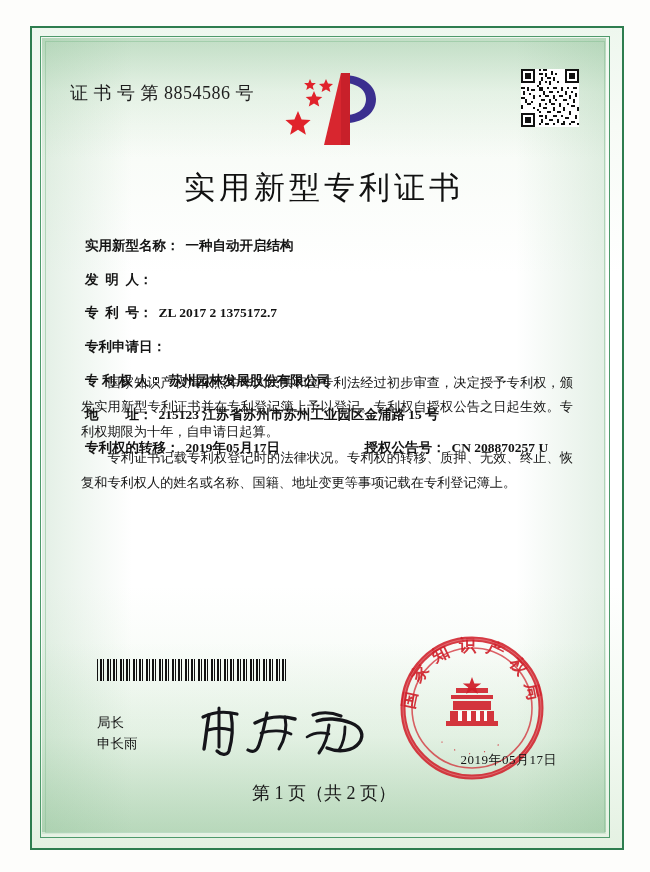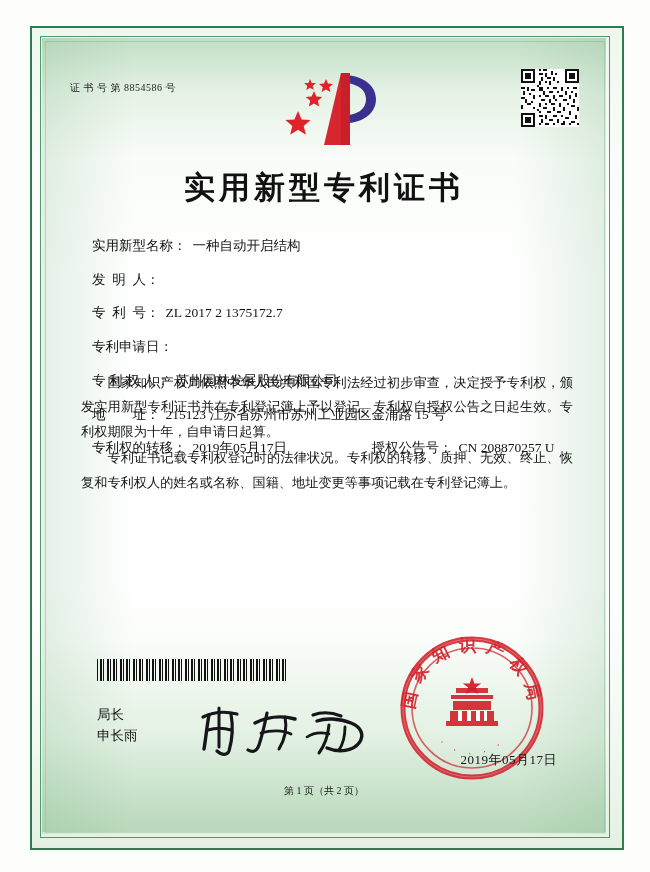--- a/index.html
+++ b/index.html
@@ -79,21 +79,21 @@
   .content {
     position: absolute;
     left: 45px; top: 41px;
     width: 558px; height: 790px;
   }
 
   
   .cert-no {
     position: absolute;
     left: 25px; top: 40px;
-    font-size: 10px;
+    font-size: 18px;
     letter-spacing: 0.5px;
     color: #1d1d1d;
     white-space: nowrap;
   }
 
   
   .emblem {
     position: absolute;
     left: 235px; top: 26px;
     width: 110px; height: 85px;
@@ -105,30 +105,31 @@
     right: 24px; top: 28px;
     width: 58px; height: 58px;
   }
 
   .doc-title {
     position: absolute;
     left: 0; top: 126px;
     width: 558px;
     text-align: center;
     font-size: 31px;
-    font-weight: bold;
+    font-weight: normal;
     letter-spacing: 4px;
     color: #111;
     font-family: "Liberation Serif", serif;
   }
 
   .fields {
     position: absolute;
-    left: 47px; top: 196px;
+    left: 40px; top: 196px;
     width: 500px;
+    font-weight: bold;
   }
   .field-row {
     display: flex;
     align-items: baseline;
     margin-bottom: 15.5px;
     font-size: 13.5px;
     color: #141414;
     line-height: 1.35;
   }
   .field-label {
@@ -170,21 +171,21 @@
     width: 190px; height: 22px;
     background: repeating-linear-gradient(90deg,
       #111 0px, #111 1px, transparent 1px, transparent 3px,
       #111 3px, #111 5px, transparent 5px, transparent 6px,
       #111 6px, #111 7px, transparent 7px, transparent 10px,
       #111 10px, #111 12px, transparent 12px, transparent 13px);
   }
 
   .sign-block {
     position: absolute;
-    left: 52px; bottom: 84px;
+    left: 52px; bottom: 76px;
     font-size: 13.5px;
     line-height: 1.55;
     color: #141414;
   }
   .signature {
     position: absolute;
     left: 150px; bottom: 70px;
     width: 190px; height: 58px;
   }
 
@@ -197,24 +198,24 @@
   .seal-date {
     position: absolute;
     right: 46px; bottom: 62px;
     font-size: 13px;
     color: #141414;
     letter-spacing: 0.5px;
   }
 
   .page-no {
     position: absolute;
-    left: 0; bottom: 33px;
+    left: 0; bottom: 26px;
     width: 558px;
     text-align: center;
-    font-size: 10px;
+    font-size: 18px;
     color: #1a1a1a;
   }
 </style>
 </head>
 <body>
 
 <div class="page">
 
   <div class="frame-outer"></div>
   <div class="frame-inner"></div>

